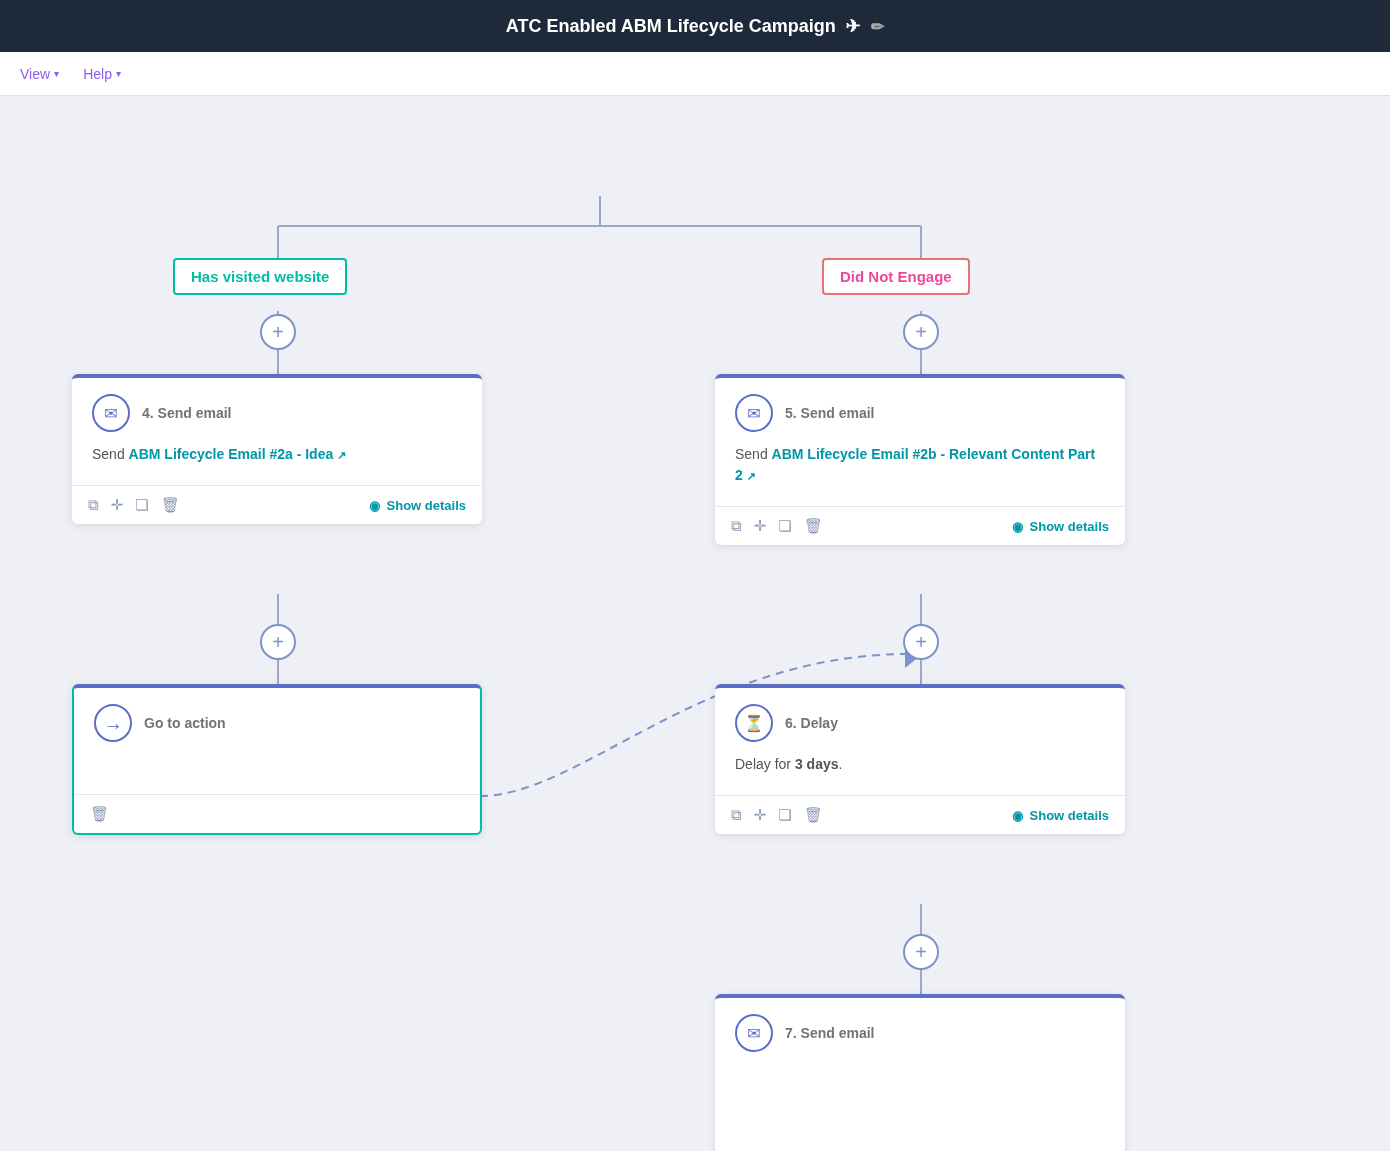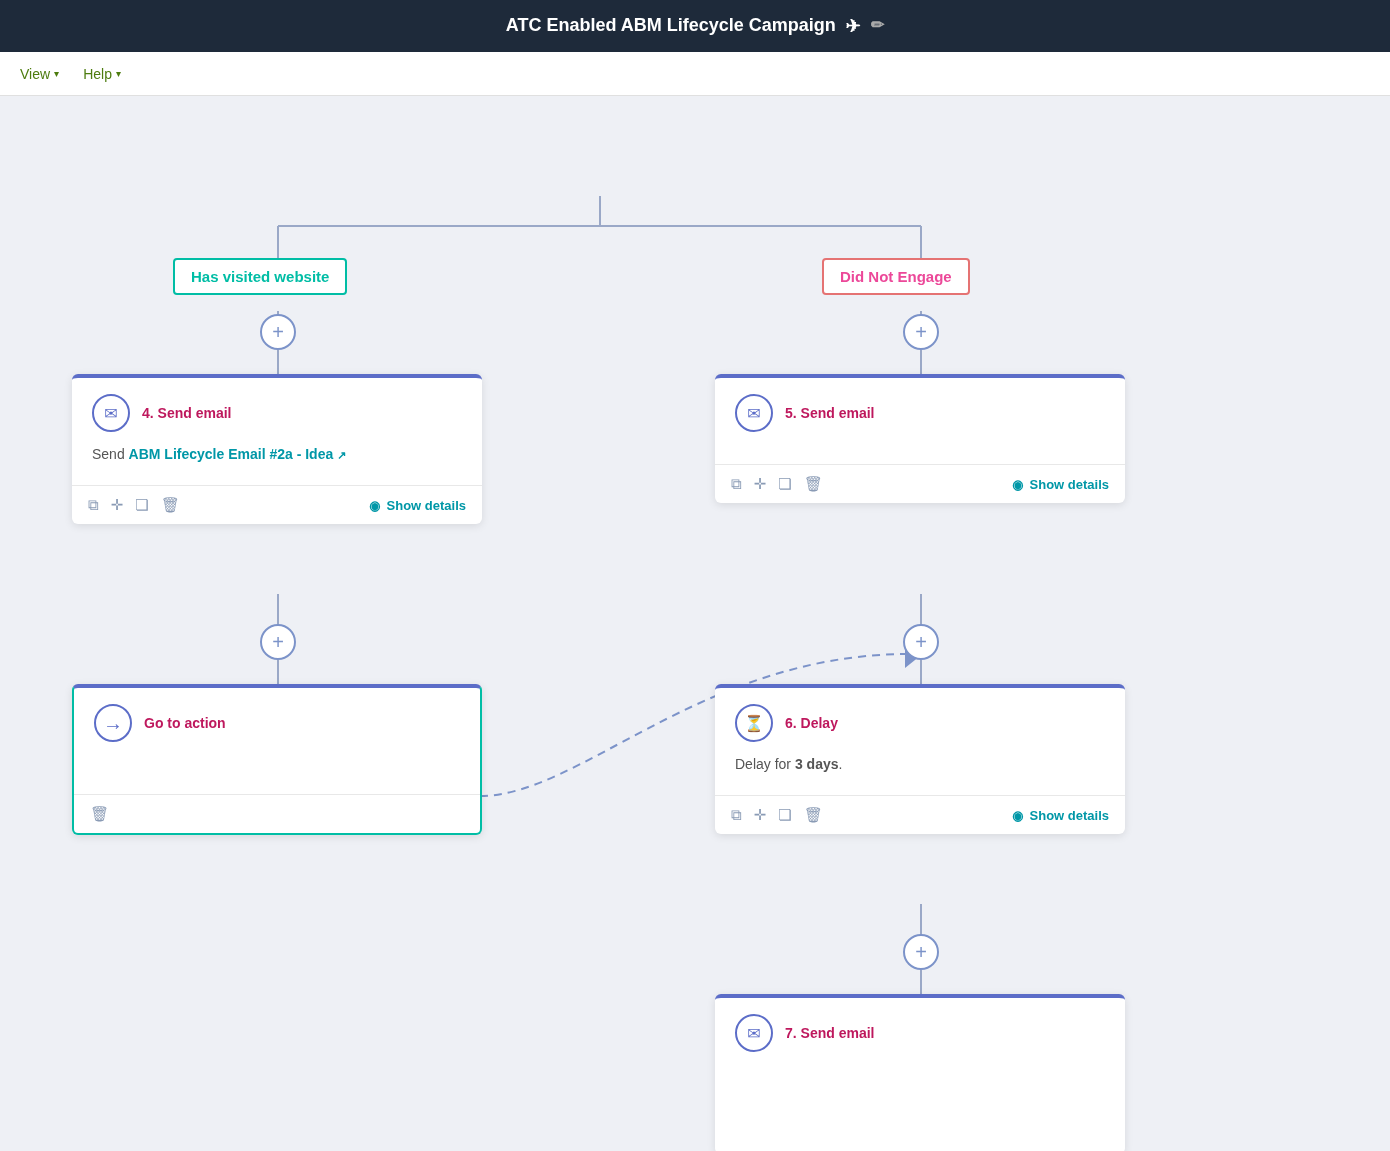--- a/index.html
+++ b/index.html
@@ -10,39 +10,39 @@
       background: #1e2a3a;
       color: white;
       height: 52px;
       display: flex;
       align-items: center;
       justify-content: center;
       font-size: 18px;
       font-weight: 600;
       position: relative;
     }
-    .header-title { display: flex; align-items: flex-start; gap: 10px; }
+    .header-title { display: flex; align-items: center; gap: 10px; }
     .header-edit { font-size: 16px; color: #aaa; cursor: pointer; }
 
     
     .navbar {
       background: white;
       height: 44px;
       display: flex;
       align-items: center;
       padding: 0 20px;
       border-bottom: 1px solid #e0e0e0;
       gap: 24px;
     }
     .nav-item {
       display: flex;
       align-items: center;
       gap: 4px;
       font-size: 14px;
-      color: #4d7c0f;
+      color: #8b5cf6;
       cursor: pointer;
       font-weight: 500;
     }
     .nav-item .chevron { font-size: 10px; }
 
     
     .canvas {
       background: #eef0f5;
       width: 1390px;
       height: 1055px;
@@ -116,21 +116,21 @@
       display: flex;
       align-items: center;
       justify-content: center;
       color: #5c6dc8;
       font-size: 16px;
       flex-shrink: 0;
     }
     .card-title {
       font-size: 14px;
       font-weight: 600;
-      color: #be185d;
+      color: #737373;
     }
     .card-content {
       font-size: 14px;
       color: #555;
       line-height: 1.5;
     }
     .card-link {
       color: #0097a7;
       font-weight: 600;
       text-decoration: none;
@@ -260,20 +260,24 @@
       </div>
     </div>
   </div>
 
   <div class="card" style="left: 715px; top: 278px;">
     <div class="card-body">
       <div class="card-header-row">
         <div class="card-icon-circle">✉</div>
         <span class="card-title">5. Send email</span>
       </div>
+      <div class="card-content">
+        <span>Send </span>
+        <a class="card-link" href="#">ABM Lifecycle Email #2b - Relevant Content Part 2 <span class="ext-icon">↗</span></a>
+      </div>
     </div>
     <div class="card-footer">
       <div class="card-footer-actions">
         <span class="footer-icon">⧉</span>
         <span class="footer-icon">✛</span>
         <span class="footer-icon">❏</span>
         <span class="footer-icon">🗑</span>
       </div>
       <div class="show-details-btn">
         <span>◉</span>

